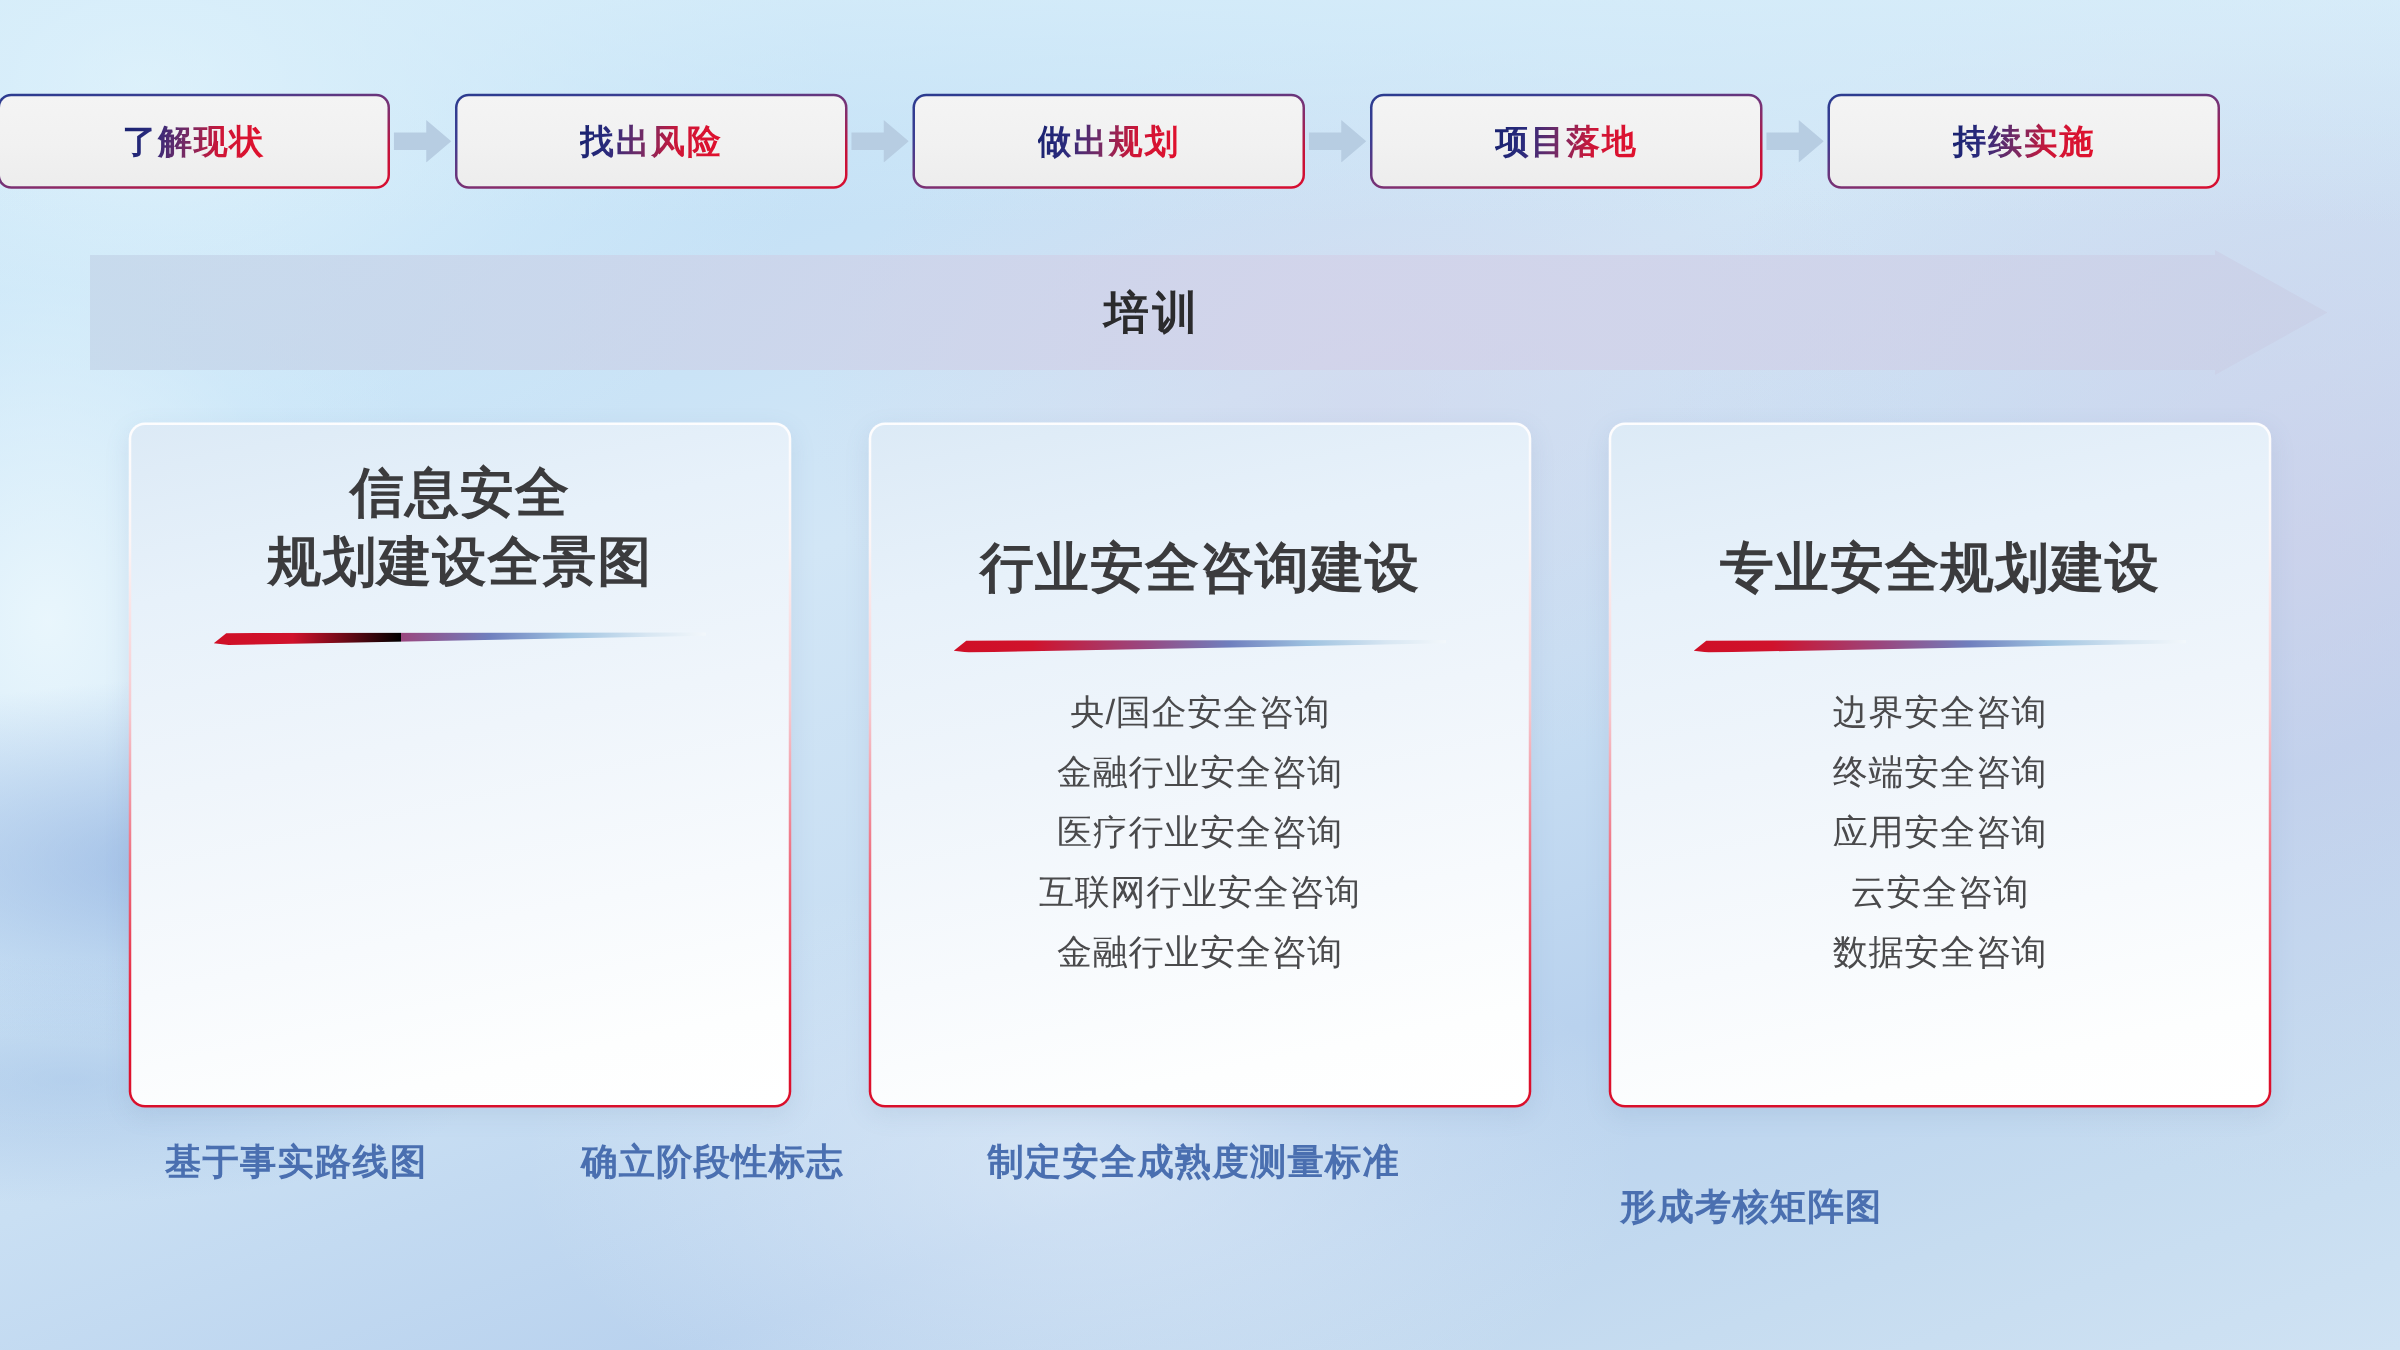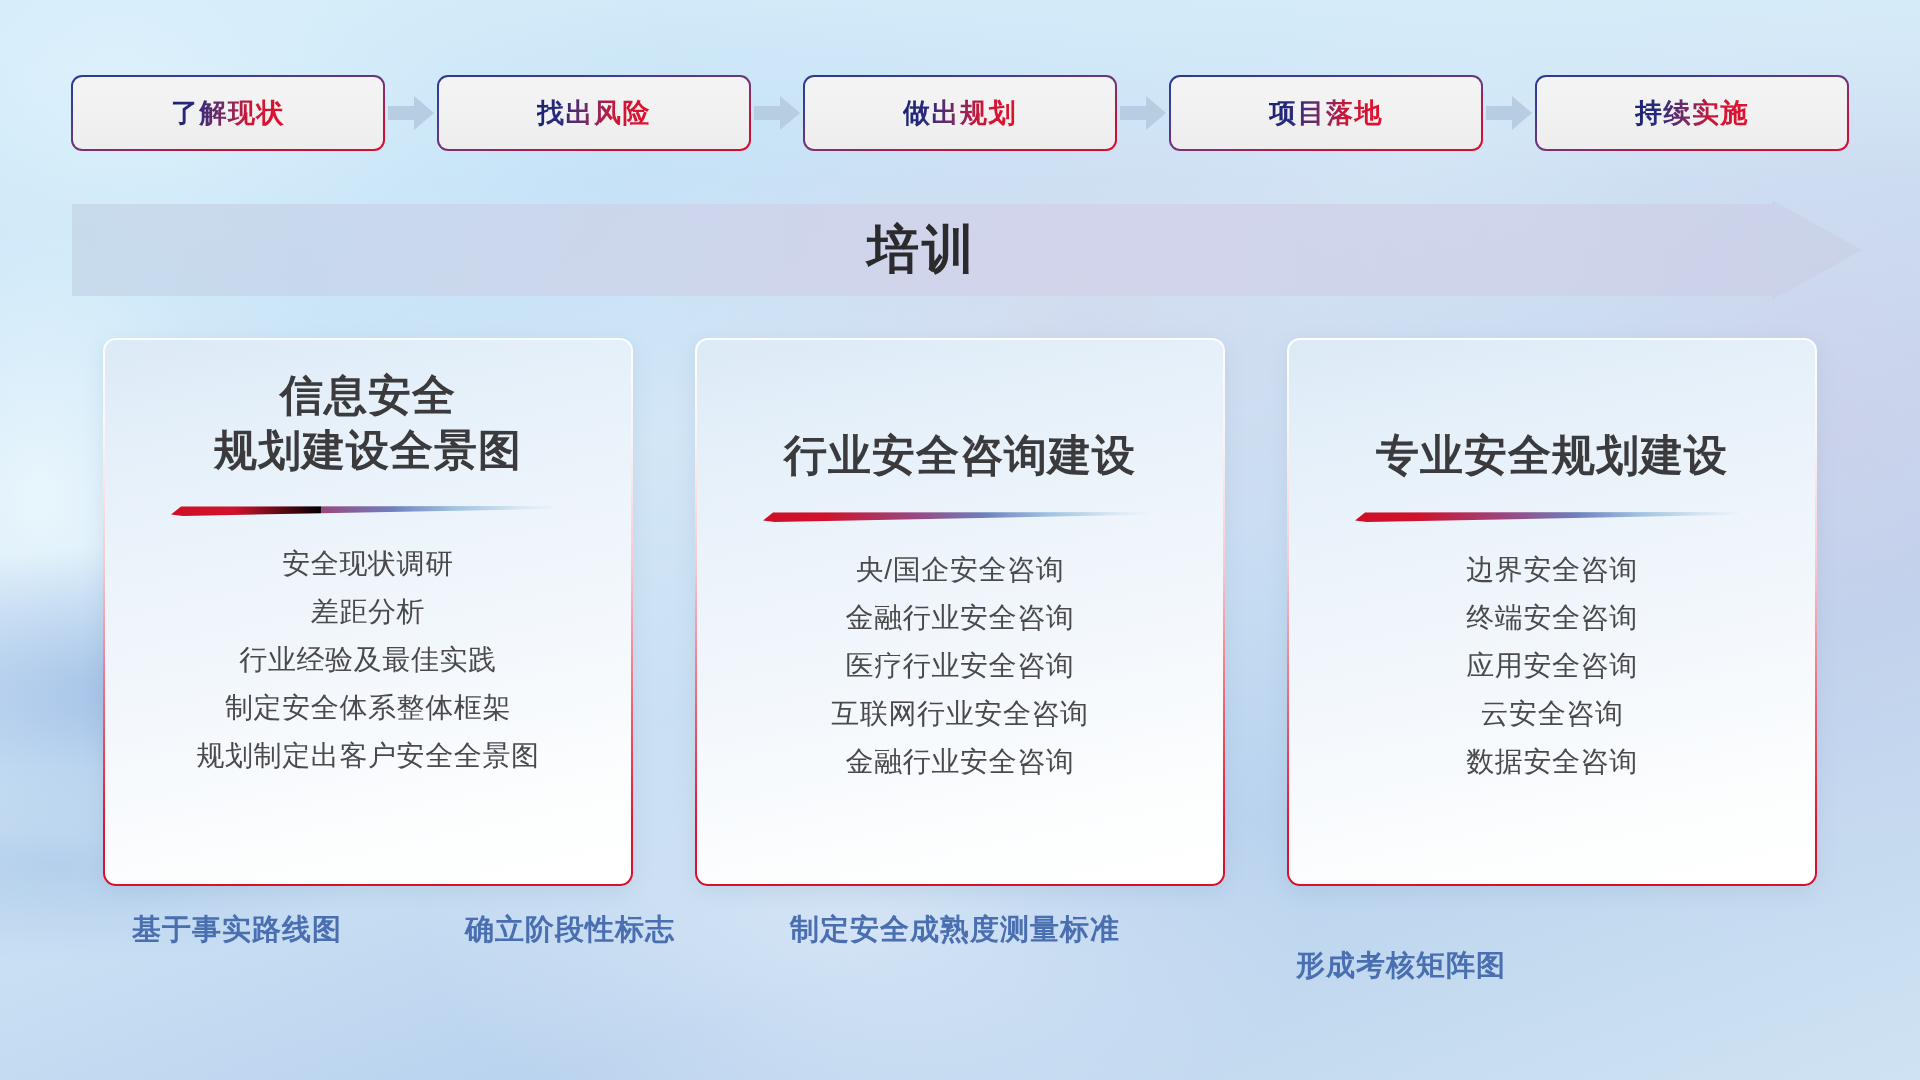--- a/index.html
+++ b/index.html
@@ -36,21 +36,21 @@
   .bg-white-mid{
     background:radial-gradient(ellipse 620px 330px at 45% 86%, rgba(232,241,250,.55) 0%, rgba(255,255,255,0) 72%);
   }
   .bg-top-light{
     background:linear-gradient(to bottom, rgba(216,238,250,.75) 0%, rgba(216,238,250,0) 180px);
   }
 
   
   #steprow{
     position:absolute;left:0;top:74px;width:1920px;height:78px;z-index:5;
-    display:flex;align-items:center;justify-content:center;
+    display:flex;align-items:center;justify-content:flex-start;
   }
   .step-box{
     width:310px;height:72px;border-radius:9px;
     background:linear-gradient(to bottom,#f4f4f4 0%,#f1f1f1 55%,#ededed 100%);
     position:relative;
     display:flex;align-items:center;justify-content:center;
     box-sizing:border-box;
   }
   .step-box::before{
     content:"";position:absolute;inset:-2px;border-radius:11px;
@@ -71,21 +71,21 @@
   .step-arrow svg{display:block;}
 
   
   #banner{
     position:absolute;left:72px;top:200px;width:1790px;height:100px;z-index:4;
   }
   #banner svg{position:absolute;left:0;top:0;}
   #banner-text{
     position:absolute;left:0;top:0;width:1700px;height:100px;
     display:flex;align-items:center;justify-content:center;
-    font-size:52px;font-weight:bold;color:#2b2b2d;letter-spacing:3px;
+    font-size:36px;font-weight:bold;color:#2b2b2d;letter-spacing:3px;
   }
 
   
   #cards{
     position:absolute;left:0;top:336px;width:1920px;height:550px;z-index:5;
     display:flex;justify-content:center;gap:62px;align-items:flex-end;
   }
   .card{
     width:530px;height:548px;border-radius:13px;
     position:relative;box-sizing:border-box;
@@ -223,27 +223,20 @@
               <stop offset="0.38" stop-color="#9a467e"></stop>
               <stop offset="0.56" stop-color="#6f7fbe"></stop>
               <stop offset="0.72" stop-color="#9ec2e0"></stop>
               <stop offset="0.88" stop-color="#d7e6f2"></stop>
               <stop offset="1" stop-color="#f2f7fb"></stop>
             </linearGradient>
           </defs>
           <path d="M0 11.5 L10 3.5 L394 3.0 L394 5.6 L12 13 Z" fill="url(#divGrad1)"></path>
         </svg>
       </div>
-      <div class="card-list">
-        <div class="card-item">安全现状调研</div>
-        <div class="card-item">差距分析</div>
-        <div class="card-item">行业经验及最佳实践</div>
-        <div class="card-item">制定安全体系整体框架</div>
-        <div class="card-item">规划制定出客户安全全景图</div>
-      </div>
     </div>
   </div>
 
   <div class="card">
     <div class="card-inner">
       <div class="card-title one-line">行业安全咨询建设</div>
       <div class="divider">
         <svg width="394" height="13" viewBox="0 0 394 13">
           <defs>
             <linearGradient id="divGrad2" x1="0" y1="0" x2="1" y2="0">

